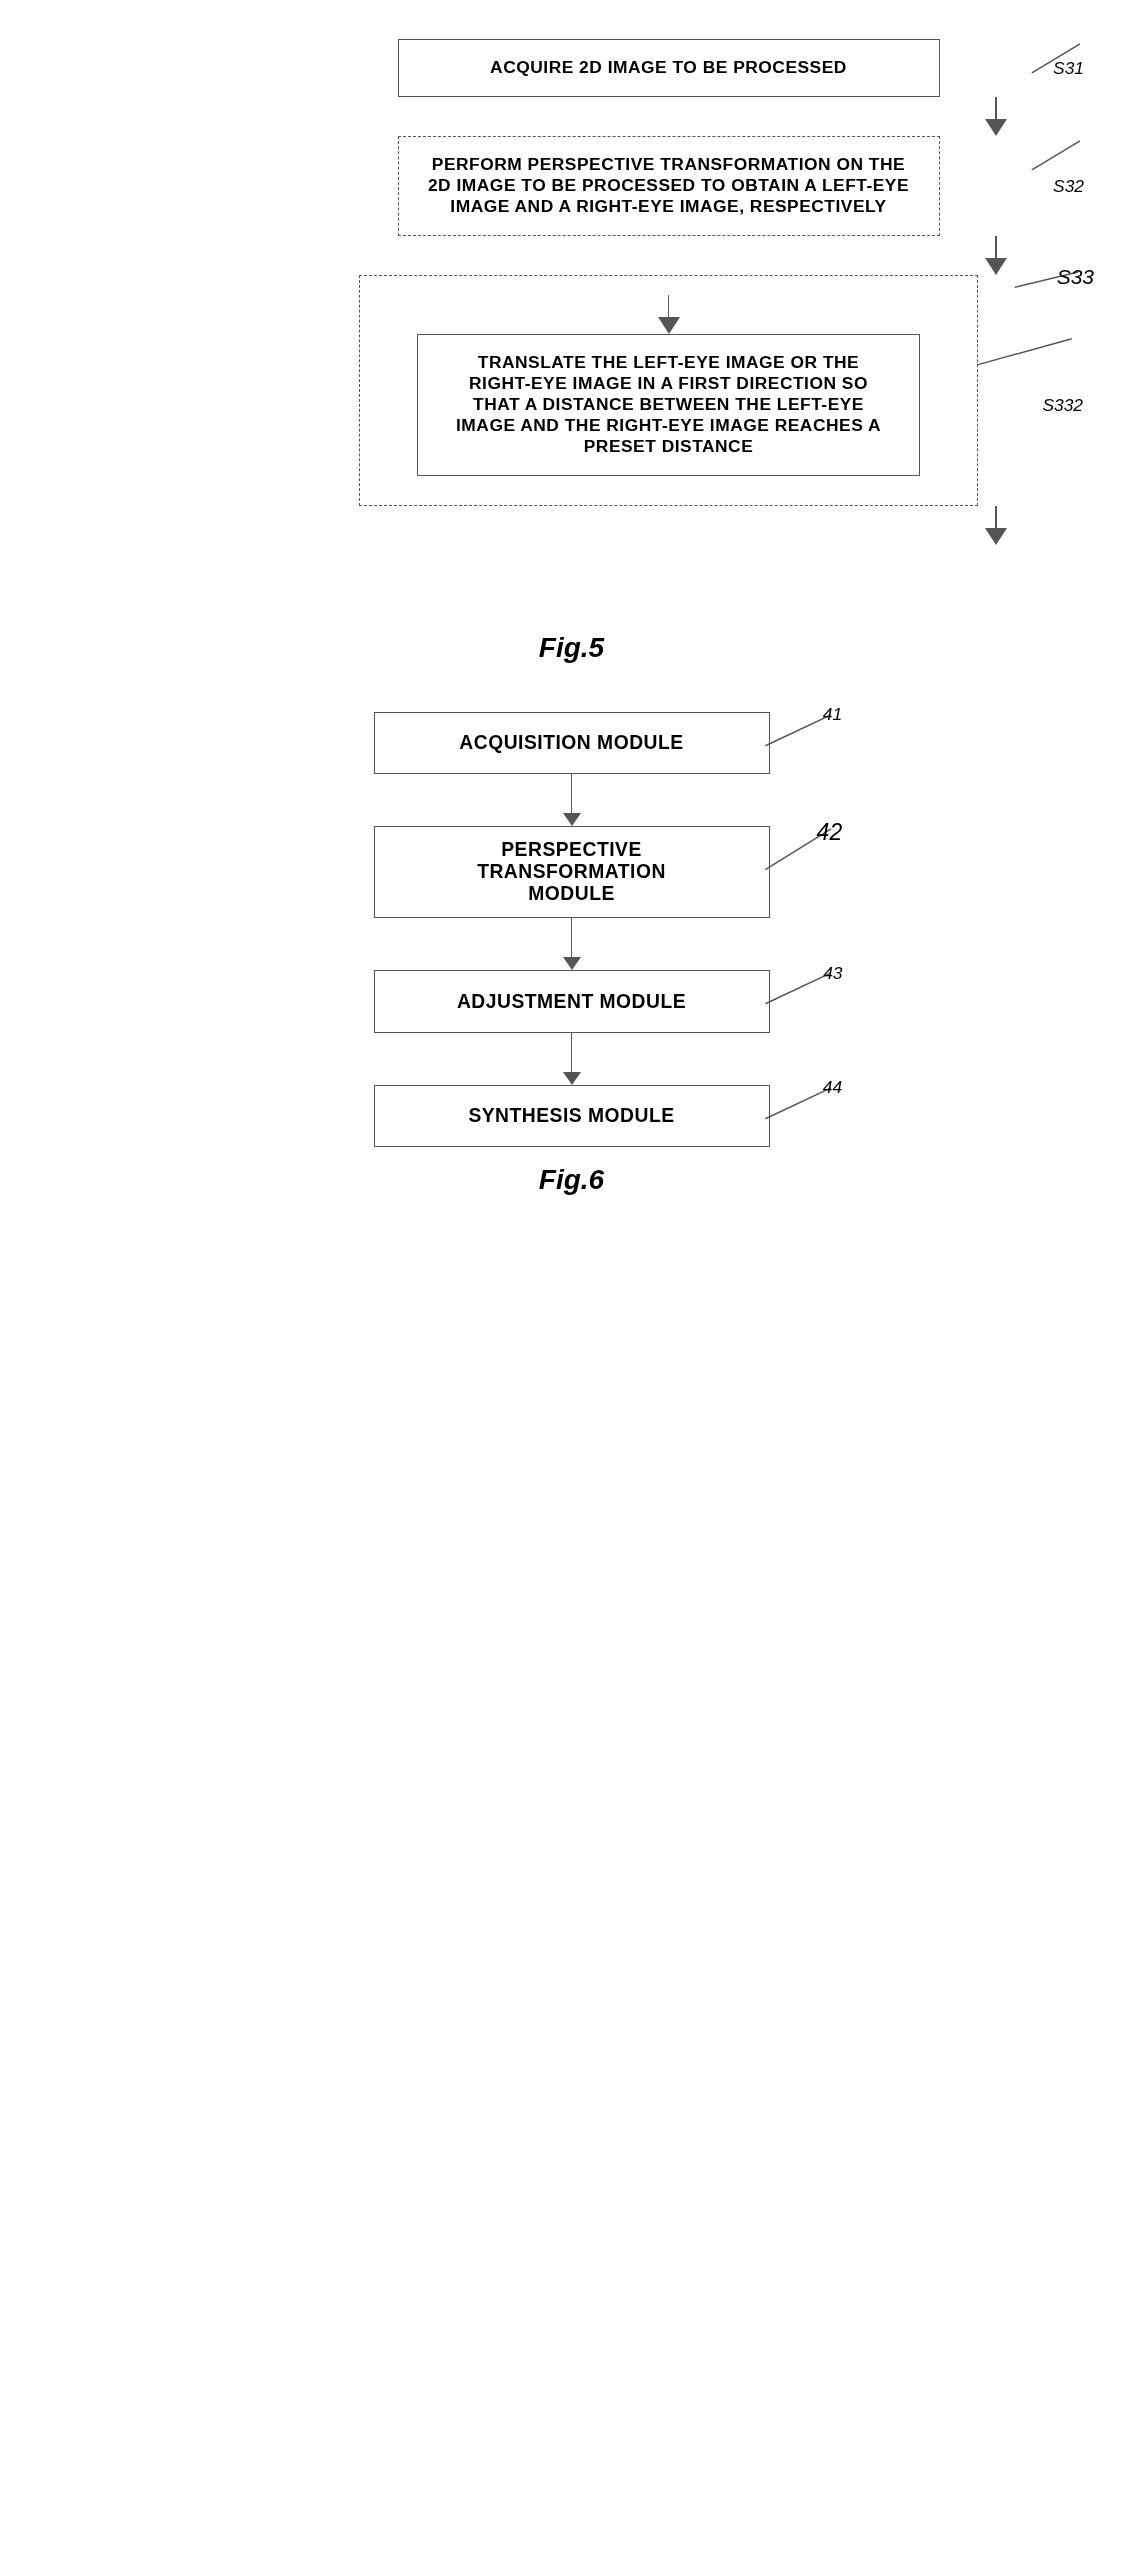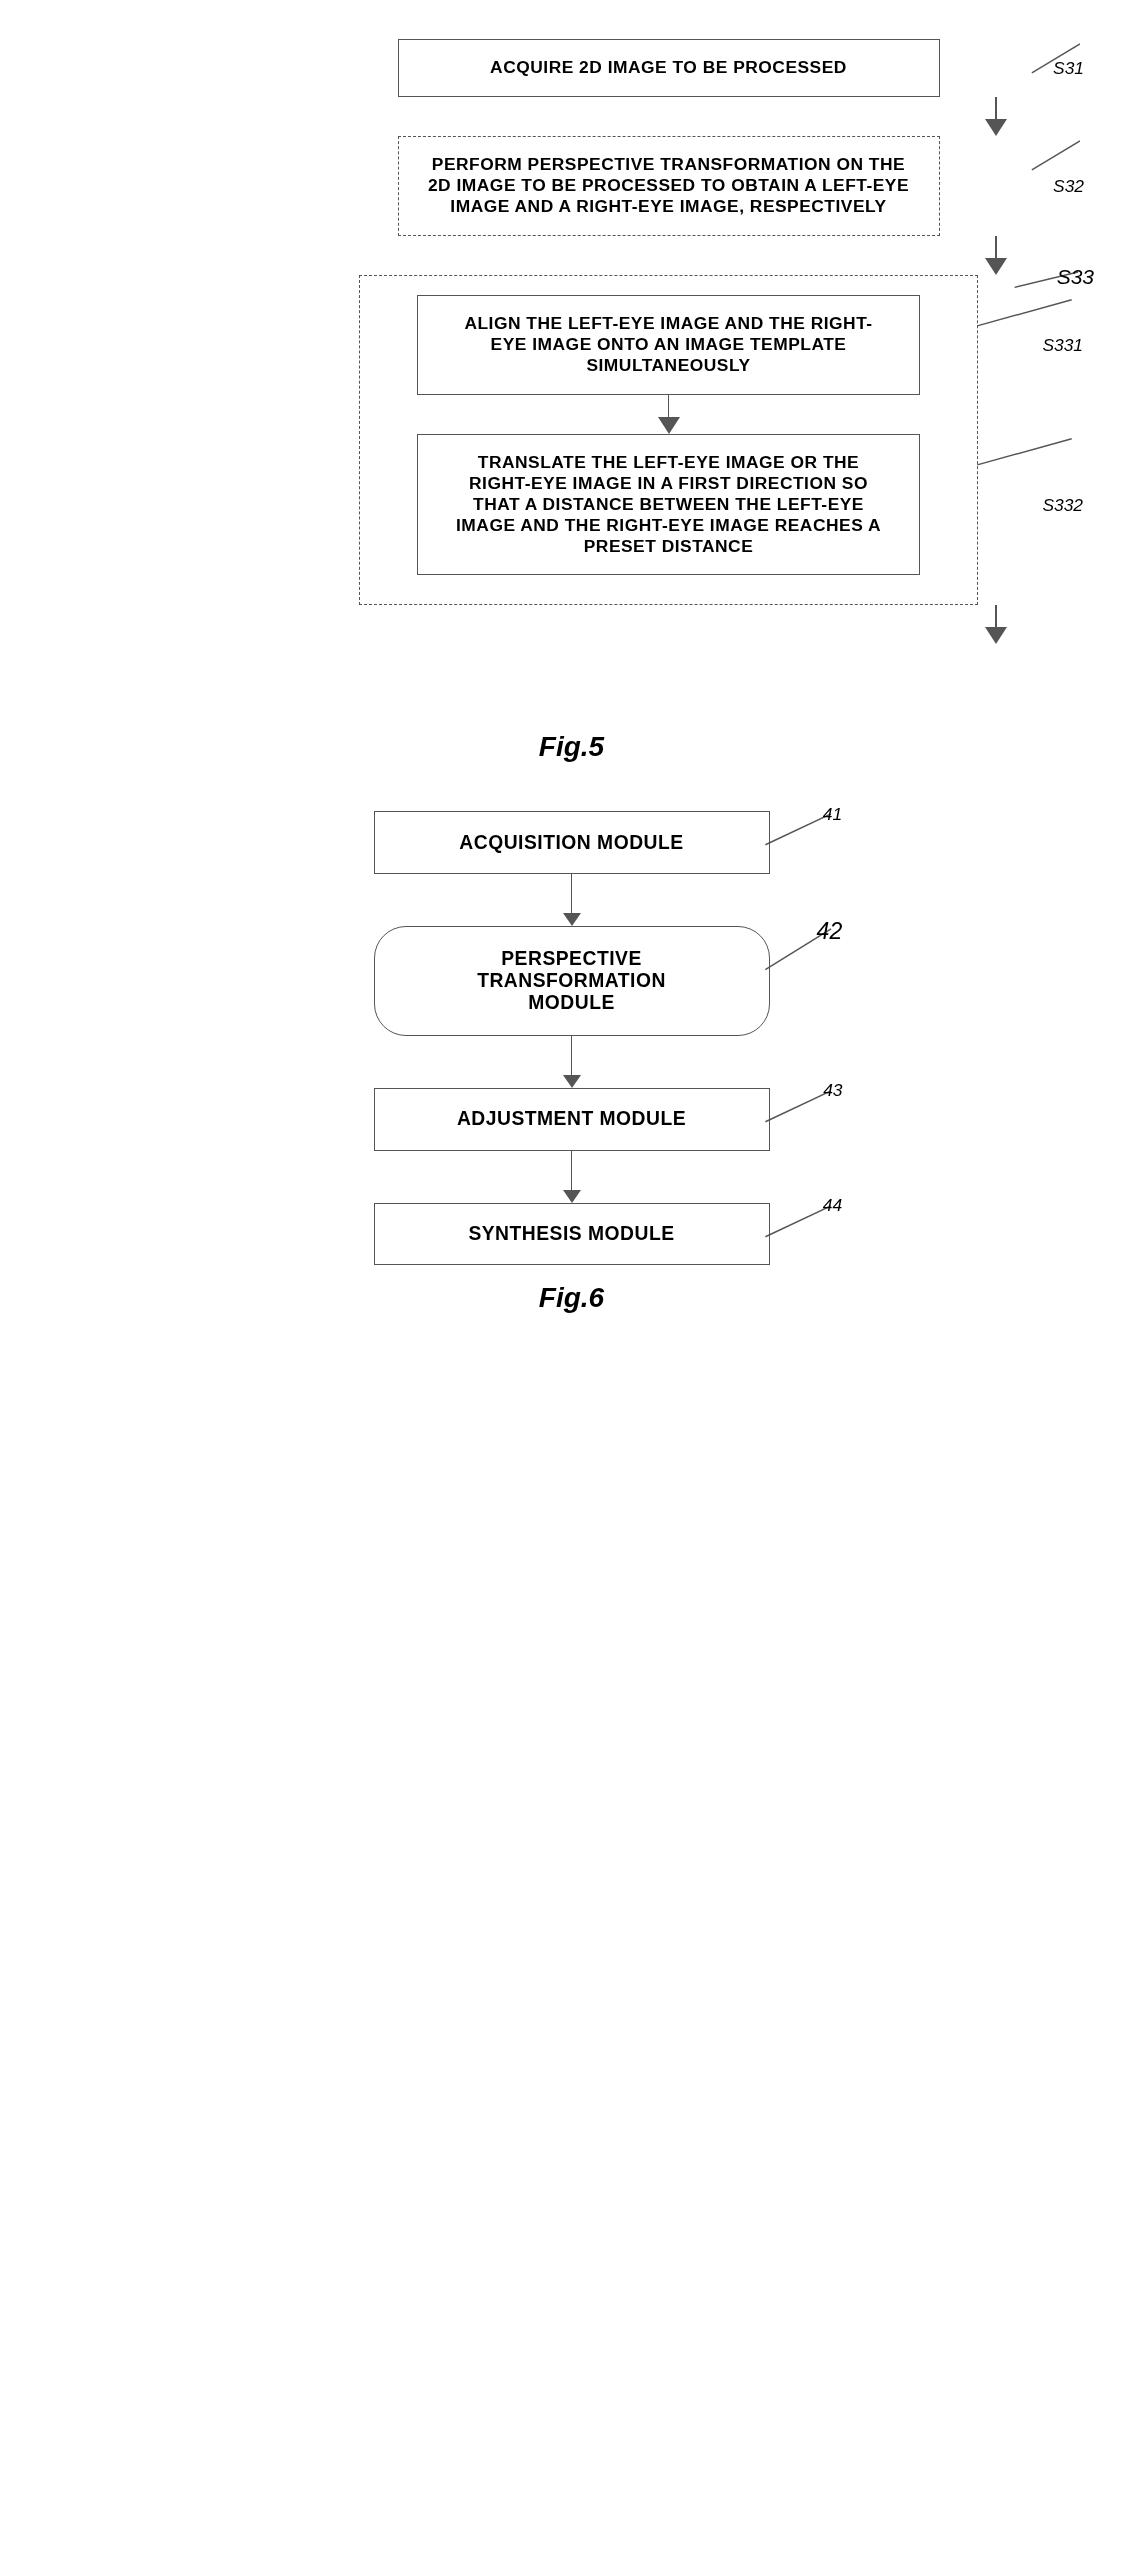--- a/index.html
+++ b/index.html
@@ -186,29 +186,20 @@
     </div>
 
     <div class="arrow-segment" style="height:39px;justify-content:flex-end;">
       <div class="arrow-line" style="height:24px;"></div>
       <div class="arrow-down"></div>
     </div>
 
     <div style="position:relative; display:flex; justify-content:center; width:677px;">
       <div class="dashed-group">
 
-        <div style="position:relative; display:flex; justify-content:center; width:100%;">
-          <div class="flow-box-inner">
-            <span>ALIGN THE LEFT-EYE IMAGE AND THE RIGHT-EYE IMAGE ONTO AN IMAGE TEMPLATE SIMULTANEOUSLY</span>
-          </div>
-          <svg style="position:absolute;right:-126px;top:0;width:126px;height:53px;" viewBox="0 0 130 55" width="126" height="53">
-            <line x1="128" y1="5" x2="30" y2="32" stroke="#555" stroke-width="1.5"></line>
-          </svg>
-          <span style="right:-135px;top:50%;transform:translateY(-50%);position:absolute;font-size:17.4px;font-style:italic;">S331</span>
-        </div>
 
         <div class="arrow-segment" style="height:39px;justify-content:flex-end;">
           <div class="arrow-line" style="height:24px;"></div>
           <div class="arrow-down"></div>
         </div>
 
         <div style="position:relative; display:flex; justify-content:center; width:100%;">
           <div class="flow-box-inner">
             <span>TRANSLATE THE LEFT-EYE IMAGE OR THE RIGHT-EYE IMAGE IN A FIRST DIRECTION SO THAT A DISTANCE BETWEEN THE LEFT-EYE IMAGE AND THE RIGHT-EYE IMAGE REACHES A PRESET DISTANCE</span>
           </div>
@@ -248,21 +239,21 @@
       </svg>
       <span style="right:19.3px;top:-7.7px;position:absolute;font-size:17.4px;font-style:italic;">41</span>
     </div>
 
     <div>
       <div class="connector-line"></div>
       <div class="arrow-tip"></div>
     </div>
 
     <div style="position:relative; display:flex; justify-content:center; width:580px;">
-      <div class="module-box" style="padding: 21px 48px; border-radius: 32px;">
+      <div class="module-box" style="padding: 12px 48px;">
         <span style="white-space:pre-line;">PERSPECTIVE
 TRANSFORMATION
 MODULE</span>
       </div>
       <svg style="position:absolute;right:29px;top:0;width:87px;height:63px;" viewBox="0 0 90 65" width="87" height="63">
         <line x1="88" y1="3" x2="20" y2="45" stroke="#555" stroke-width="1.5"></line>
       </svg>
       <span style="right:19.3px;top:-7.7px;position:absolute;font-size:23px;font-style:italic;">42</span>
     </div>
 

